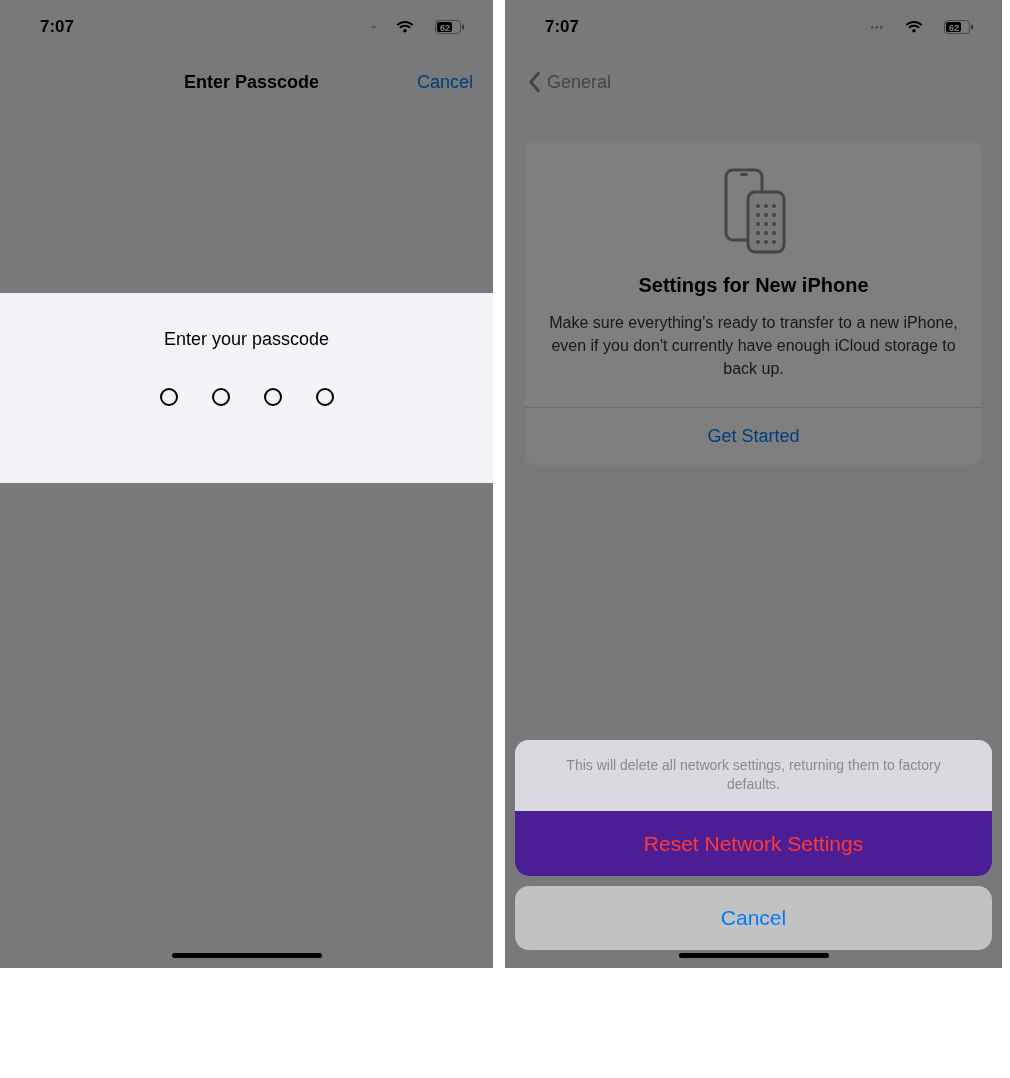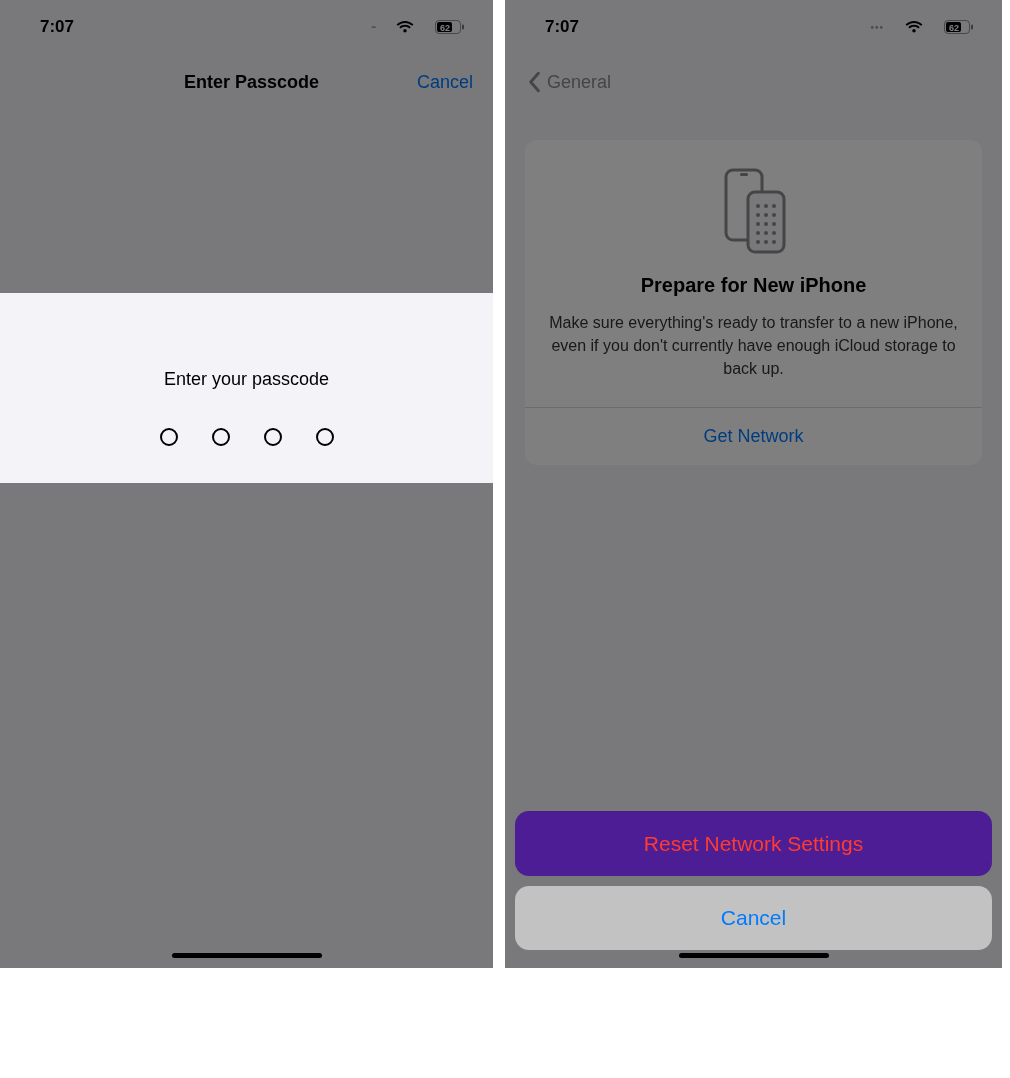--- a/index.html
+++ b/index.html
@@ -69,21 +69,21 @@
     position:absolute;
     top: 293px;
     left:0; right:0;
     height: 190px;
     background: #f4f3f8;
     z-index: 5;
     display:flex;
     flex-direction:column;
     align-items:center;
     justify-content:flex-start;
-    padding-top: 76px;
+    padding-top: 36px;
   }
   .passcode-label { font-size: 18px; color:#000; margin-bottom: 38px;}
   .passcode-dots { display:flex; gap:34px; }
   .passcode-dot {
     width:18px; height:18px; border:2px solid #000; border-radius:50%;
   }
   .home-indicator {
     position:absolute;
     bottom: 10px;
     left:50%;
@@ -254,30 +254,31 @@
               <circle cx="60" cy="58" r="2"></circle>
             <circle cx="44" cy="67" r="2"></circle>
               <circle cx="52" cy="67" r="2"></circle>
               <circle cx="60" cy="67" r="2"></circle>
             <circle cx="44" cy="76" r="2"></circle>
               <circle cx="52" cy="76" r="2"></circle>
               <circle cx="60" cy="76" r="2"></circle>
           </g>
         </svg>
       </div>
-      <div class="prepare-title">Prepare for New iPhone</div>
+      <div class="prepare-title">Settings for New iPhone</div>
       <div class="prepare-desc">Make sure everything's ready to transfer to a new iPhone, even if you don't currently have enough iCloud storage to back up.</div>
       <div class="prepare-divider"></div>
-      <div class="prepare-link">Get Network</div>
+      <div class="prepare-link">Get Started</div>
     </div>
   </div>
 
   <div class="dim"></div>
 
   <div class="sheet-stack">
     <div class="sheet-group">
+      <div class="sheet-msg">This will delete all network settings, returning them to factory defaults.</div>
       <div class="sheet-action">Reset Network Settings</div>
     </div>
     <div class="sheet-cancel">Cancel</div>
   </div>
 
   <div class="home-indicator"></div>
 </div>
 
 </body></html>

